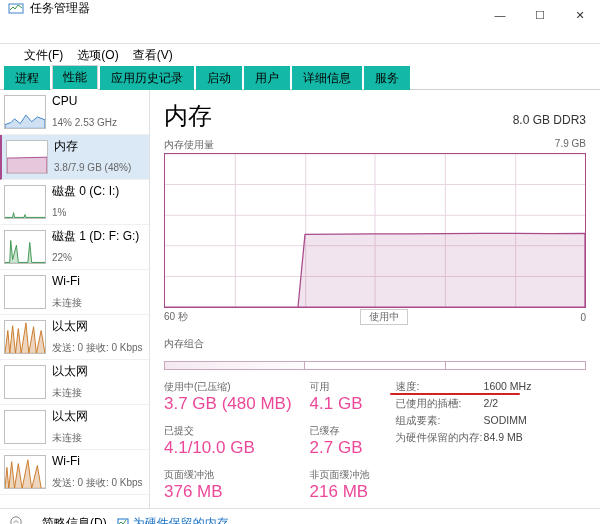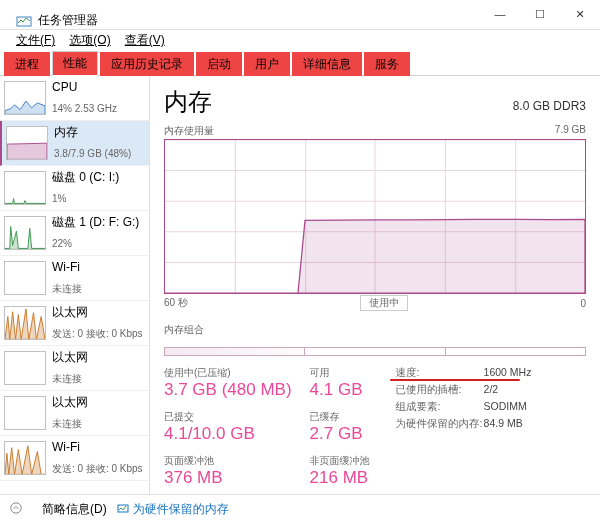--- a/index.html
+++ b/index.html
@@ -1,25 +1,25 @@
 <!DOCTYPE html>
 <html><head>
 <meta charset="utf-8">
 <style>
 * { box-sizing: border-box; margin: 0; padding: 0; }
 body { font-family: "Microsoft YaHei", "Segoe UI", sans-serif; font-size: 12px; color: #000; background: #fff; width: 600px; height: 524px; overflow: hidden; position: relative; }
-.titlebar { height: 30px; display: flex; align-items: flex-end; padding: 0 0 0 16px; border-bottom: 1px solid #e0e0e0; }
+.titlebar { height: 44px; display: flex; align-items: flex-start; padding: 0 0 0 8px; border-bottom: 1px solid #e0e0e0; }
 .titlebar .icon { width: 16px; height: 16px; margin-right: 6px; }
 .titlebar .title { flex: 1; font-size: 12px; }
 .titlebar .winbtns { display: flex; }
 .titlebar .winbtn { width: 40px; height: 30px; display: flex; align-items: center; justify-content: center; font-size: 11px; color: #333; }
-.menubar { height: 22px; display: flex; padding: 0 10px; gap: 2px; text-decoration: underline; }
+.menubar { height: 22px; display: flex; align-items: center; padding: 0 18px; gap: 2px; }
 .menubar span { padding: 2px 6px; font-size: 12px; }
 .tabbar { height: 24px; display: flex; align-items: flex-end; border-bottom: 1px solid #d0d0d0; padding-left: 4px; gap: 2px; }
-.tabbar .tab { padding: 3px 10px; font-size: 12px; border: 1px solid transparent; border-bottom: none; position: relative; top: 1px; background: #ef4444; }
+.tabbar .tab { padding: 3px 10px; font-size: 12px; border: 1px solid transparent; border-bottom: none; position: relative; top: 1px; background: #14b8a6; }
 .tabbar .tab.active { border-color: #d0d0d0; border-bottom: 1px solid #fff; }
 .content { display: flex; height: calc(100% - 30px - 22px - 24px - 30px); }
 .sidebar { width: 150px; border-right: 1px solid #e0e0e0; overflow: hidden; }
 .side-item { display: flex; align-items: center; height: 45px; padding: 4px 6px 4px 4px; border-bottom: 1px solid #f0f0f0; gap: 6px; }
 .side-item.selected { background: #dbe8f5; border-left: 2px solid #a94a8c; }
 .thumb { width: 42px; height: 34px; border: 1px solid #c0c0c0; background: #fff; position: relative; overflow: hidden; flex-shrink: 0; }
 .side-text { display: flex; flex-direction: column; line-height: 1.25; overflow: hidden; gap: 8px; }
 .side-text .name { font-size: 12px; white-space: nowrap; }
 .side-text .sub { font-size: 10px; color: #666; white-space: nowrap; }
 .main { flex: 1; padding: 10px 14px 6px 14px; display: flex; flex-direction: column; }

